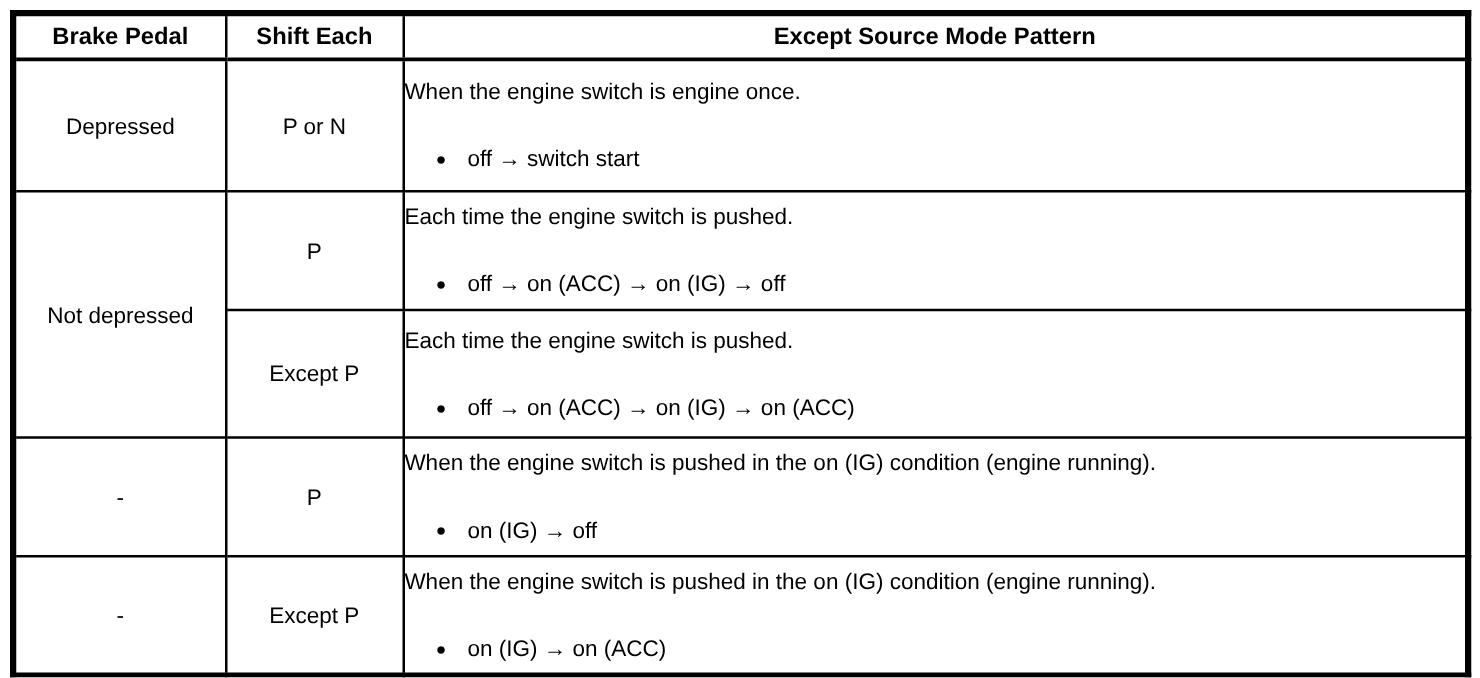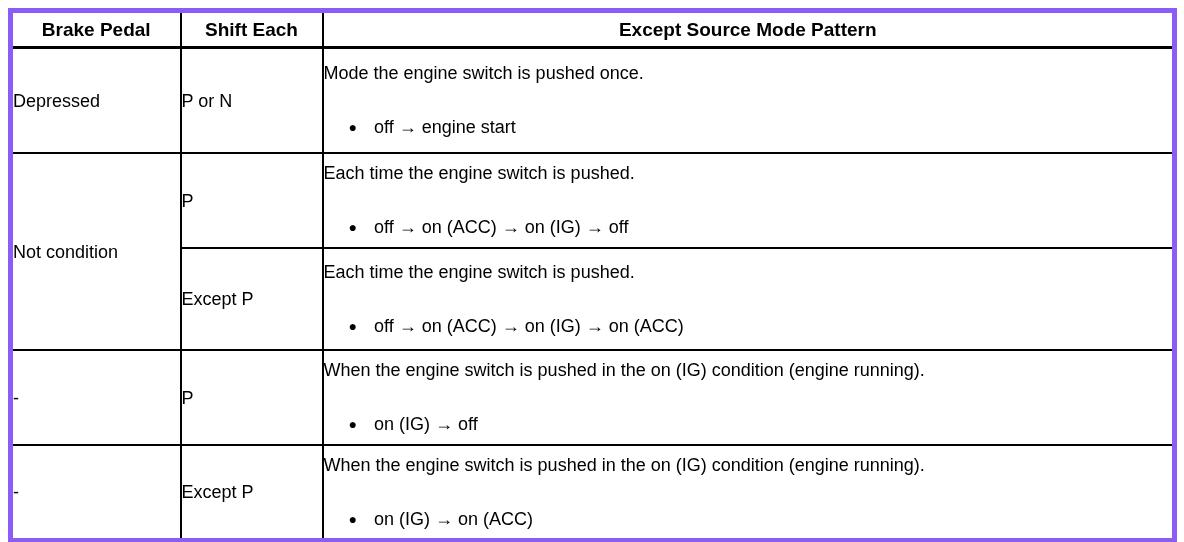--- a/index.html
+++ b/index.html
@@ -17,21 +17,21 @@
     overflow: hidden;
   }
   table.spec-table {
     position: absolute;
     left: 8px;
     top: 8px;
     width: 1164px;
     border-collapse: collapse;
     table-layout: fixed;
     background: #ffffff;
-    border: 5px solid #8b5cf6;
+    border: 5px solid #000000;
   }
   table.spec-table col.c1 { width: 170px; }
   table.spec-table col.c2 { width: 142px; }
   table.spec-table col.c3 { width: 852px; }
   table.spec-table th,
   table.spec-table td {
     border: 2px solid #000000;
     padding: 0;
     font-size: 18px;
     line-height: 22px;
@@ -40,21 +40,21 @@
     overflow: hidden;
   }
   table.spec-table thead th {
     height: 33px;
     font-weight: bold;
     font-size: 19px;
     text-align: center;
     border-bottom: 3px solid #000000;
   }
   td.cond {
-    text-align: left;
+    text-align: center;
     padding-left: 5px;
   }
   td.pattern {
     vertical-align: top;
     padding: 6px 4px 0 5px;
   }
   .pattern .desc {
     display: block;
     white-space: nowrap;
   }
@@ -92,29 +92,29 @@
         <th>Brake Pedal</th>
         <th>Shift Each</th>
         <th>Except Source Mode Pattern</th>
       </tr>
     </thead>
     <tbody>
       <tr class="r1">
         <td class="cond">Depressed</td>
         <td class="cond">P or N</td>
         <td class="pattern">
-          <span class="desc">Mode the engine switch is pushed once.</span>
+          <span class="desc">When the engine switch is engine once.</span>
           <span class="seq-line">
             <span class="bullet">●</span>
-            <span class="seq">off → engine start</span>
+            <span class="seq">off → switch start</span>
           </span>
         </td>
       </tr>
       <tr class="r2">
-        <td class="cond" rowspan="2">Not condition</td>
+        <td class="cond" rowspan="2">Not depressed</td>
         <td class="cond">P</td>
         <td class="pattern">
           <span class="desc">Each time the engine switch is pushed.</span>
           <span class="seq-line">
             <span class="bullet">●</span>
             <span class="seq">off → on (ACC) → on (IG) → off</span>
           </span>
         </td>
       </tr>
       <tr class="r3">

